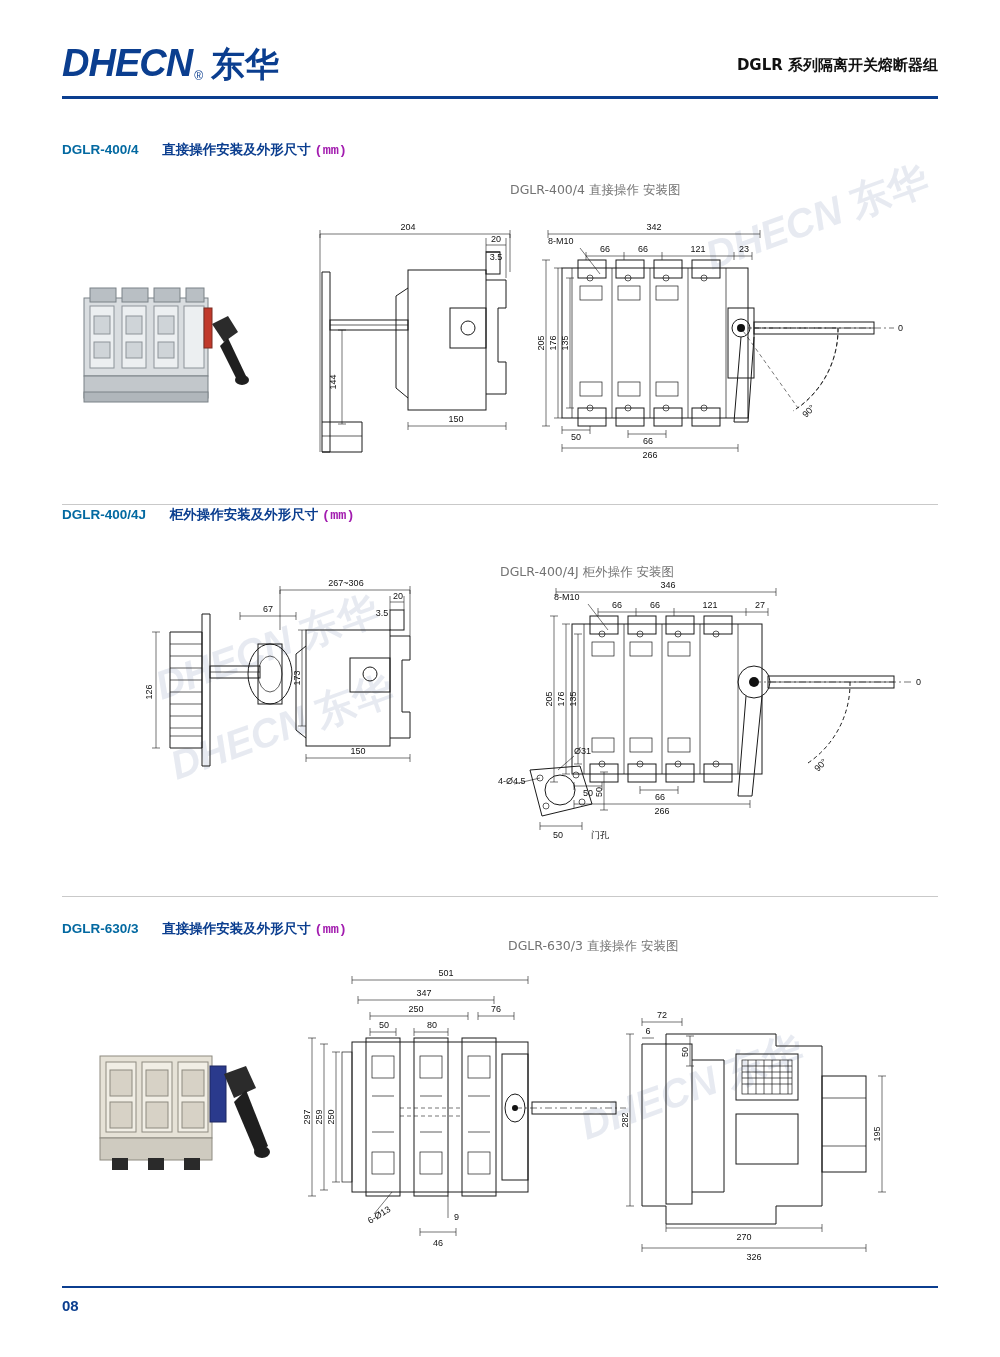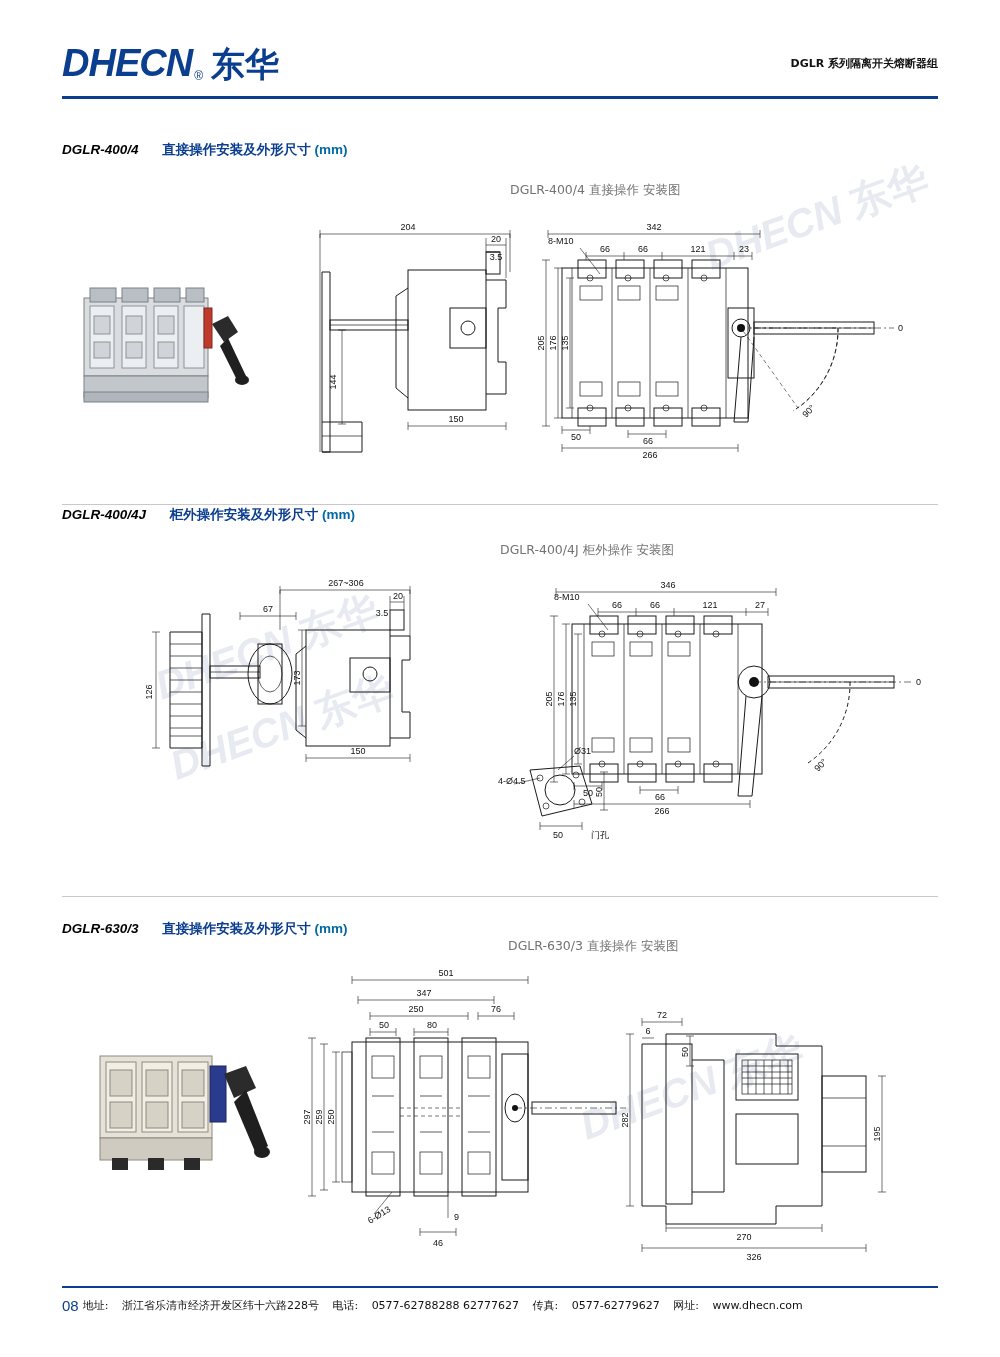--- a/index.html
+++ b/index.html
@@ -16,37 +16,37 @@
   .logo-dhecn{
     font-family:"Liberation Sans",sans-serif;font-weight:bold;font-size:38px;
     color:#0b3e8f;letter-spacing:-1px;line-height:38px;font-style:italic;
   }
   .logo-reg{font-size:12px;color:#0b3e8f;vertical-align:top;line-height:12px;margin-left:2px;}
   .logo-cn{
     font-family:"DejaVu Sans",sans-serif;font-weight:bold;font-size:34px;color:#0b3e8f;
     margin-left:8px;line-height:36px;
   }
   .header-title{
-    position:absolute;right:62px;top:56px;font-size:11px;font-weight:bold;color:#111;
+    position:absolute;right:62px;top:56px;font-size:15px;font-weight:bold;color:#111;
     font-family:"DejaVu Sans",sans-serif;
   }
   .header-rule{position:absolute;left:62px;top:96px;width:876px;height:3px;background:#0b3e8f;}
 
   
   .sec-title{position:absolute;font-size:13.5px;font-weight:bold;}
-  .sec-title .code{color:#000000;font-style:italic;}
+  .sec-title .code{color:#0369a1;}
   .sec-title .cn{color:#0b3e8f;margin-left:20px;}
-  .sec-title .mm{color:#0369a1;font-weight:bold;}
+  .sec-title .mm{color:#a21caf;font-weight:bold;font-family:Liberation Mono, monospace;}
   .sec-caption{position:absolute;font-size:12.5px;color:#737373;font-family:"DejaVu Sans",sans-serif;}
   .divider{position:absolute;left:62px;width:876px;height:1px;background:#c9c9c9;}
 
   
   .footer-rule{position:absolute;left:62px;top:1286px;width:876px;height:2px;background:#0b3e8f;}
   .footer{position:absolute;left:62px;top:1292px;width:890px;height:26px;display:flex;align-items:center;}
-  .pg{font-size:15px;font-weight:normal;color:#0b3e8f;margin-right:4px;}
+  .pg{font-size:15px;font-weight:bold;color:#0b3e8f;margin-right:24px;}
   .footer-text{font-size:11px;color:#111;font-family:"DejaVu Sans",sans-serif;}
   .footer-text span{margin-right:10px;}
 
   
   .wm{
     position:absolute;font-weight:bold;color:#e3e7ef;opacity:.85;
     transform:rotate(-20deg);white-space:nowrap;pointer-events:none;
     font-family:"Liberation Sans",sans-serif;font-style:italic;
   }
   .wm .cn{font-family:"DejaVu Sans",sans-serif;font-style:normal;}
@@ -266,21 +266,21 @@
     </svg>
   </div>
 
   <div class="divider" style="top:504px;"></div>
 
   <div class="sec-title" style="left:62px;top:506px;">
     <span class="code">DGLR-400/4J</span>
     <span class="cn">柜外操作安装及外形尺寸</span>
     <span class="mm">(mm)</span>
   </div>
-  <div class="sec-caption" style="left:500px;top:542px;text-align:right;">DGLR-400/4J 柜外操作 安装图</div>
+  <div class="sec-caption" style="left:500px;top:564px;text-align:right;">DGLR-400/4J 柜外操作 安装图</div>
 
   <div class="draw" style="left:100px;top:566px;">
     <svg width="790" height="330" viewBox="0 0 790 330">
 
       <g transform="translate(10,0)">
 
         <line class="dim" x1="170" y1="24" x2="300" y2="24"></line>
         <path class="dim" d="M170 20 L170 28 M300 20 L300 28"></path>
         <text class="tx" x="236" y="20" text-anchor="middle">267~306</text>
         <line class="dim" x1="170" y1="24" x2="170" y2="64"></line>
@@ -605,25 +605,15 @@
         <line class="dim" x1="16" y1="292" x2="240" y2="292"></line>
         <path class="dim" d="M16 288 L16 296 M240 288 L240 296"></path>
         <text class="tx" x="128" y="304" text-anchor="middle">326</text>
       </g>
     </svg>
   </div>
 
   <div class="footer-rule"></div>
   <div class="footer">
     <span class="pg">08</span>
-    <span class="footer-text">
-      <span>地址:</span>
-      <span>浙江省乐清市经济开发区纬十六路228号</span>
-      <span>电话:</span>
-      <span>0577-62788288    62777627</span>
-      <span>传真:</span>
-      <span>0577-62779627</span>
-      <span>网址:</span>
-      <span>www.dhecn.com</span>
-    </span>
   </div>
 
 </div>
 
 </body></html>

